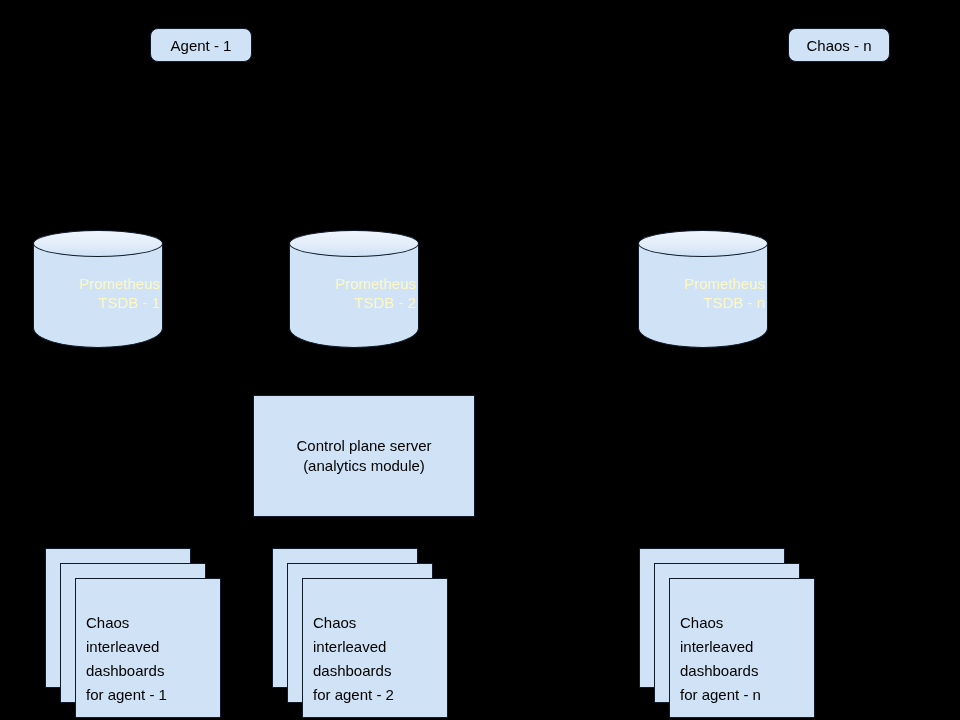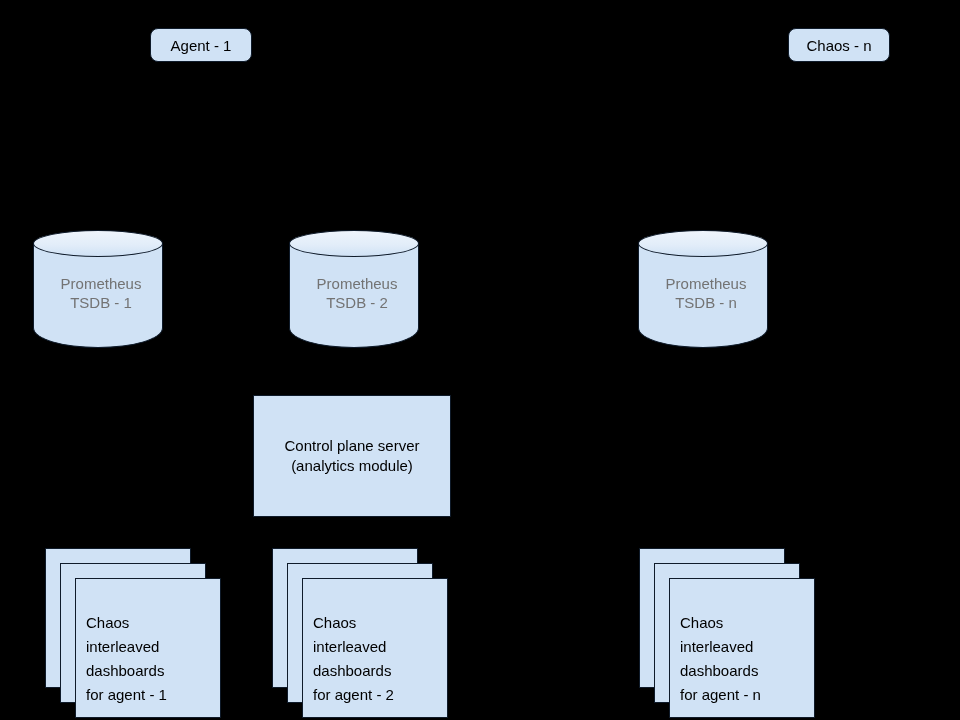--- a/index.html
+++ b/index.html
@@ -78,24 +78,24 @@
     border: 1px solid #0f1b2a;
     border-radius: 50%;
     background: linear-gradient(180deg, #eef4fc 0%, #e2edf9 55%, #d0e2f5 100%);
   }
   .cyl-text {
     position: absolute;
     left: 9px;
     top: 44px;
     width: 118px;
     font-size: 15px;
-    color: #737373;
+    color: #fef9c3;
     line-height: 19px;
     white-space: pre-line;
-    text-align: center;
+    text-align: right;
   }
 
   
   .rect-node {
     position: absolute;
     box-sizing: border-box;
     background: #d0e2f5;
     border: 1px solid #0f1b2a;
     display: flex;
     align-items: center;
@@ -204,21 +204,21 @@
 TSDB - 2</div>
   </div>
 
   <div class="cyl-node" style="left:638px; top:230px;">
     <div class="cyl-body"></div>
     <div class="cyl-top"></div>
     <div class="cyl-text">Prometheus
 TSDB - n</div>
   </div>
 
-  <div class="rect-node" style="left:253px; top:395px; width:198px; height:122px;">
+  <div class="rect-node" style="left:253px; top:395px; width:222px; height:122px;">
     <span class="rect-text">Control plane server
 (analytics module)</span>
   </div>
 
   <div class="stack-node" style="left:45px; top:548px;">
     <div class="stack-sheet s1"></div>
     <div class="stack-sheet s2"></div>
     <div class="stack-sheet s3"></div>
     <div class="stack-text">Chaos
 interleaved

